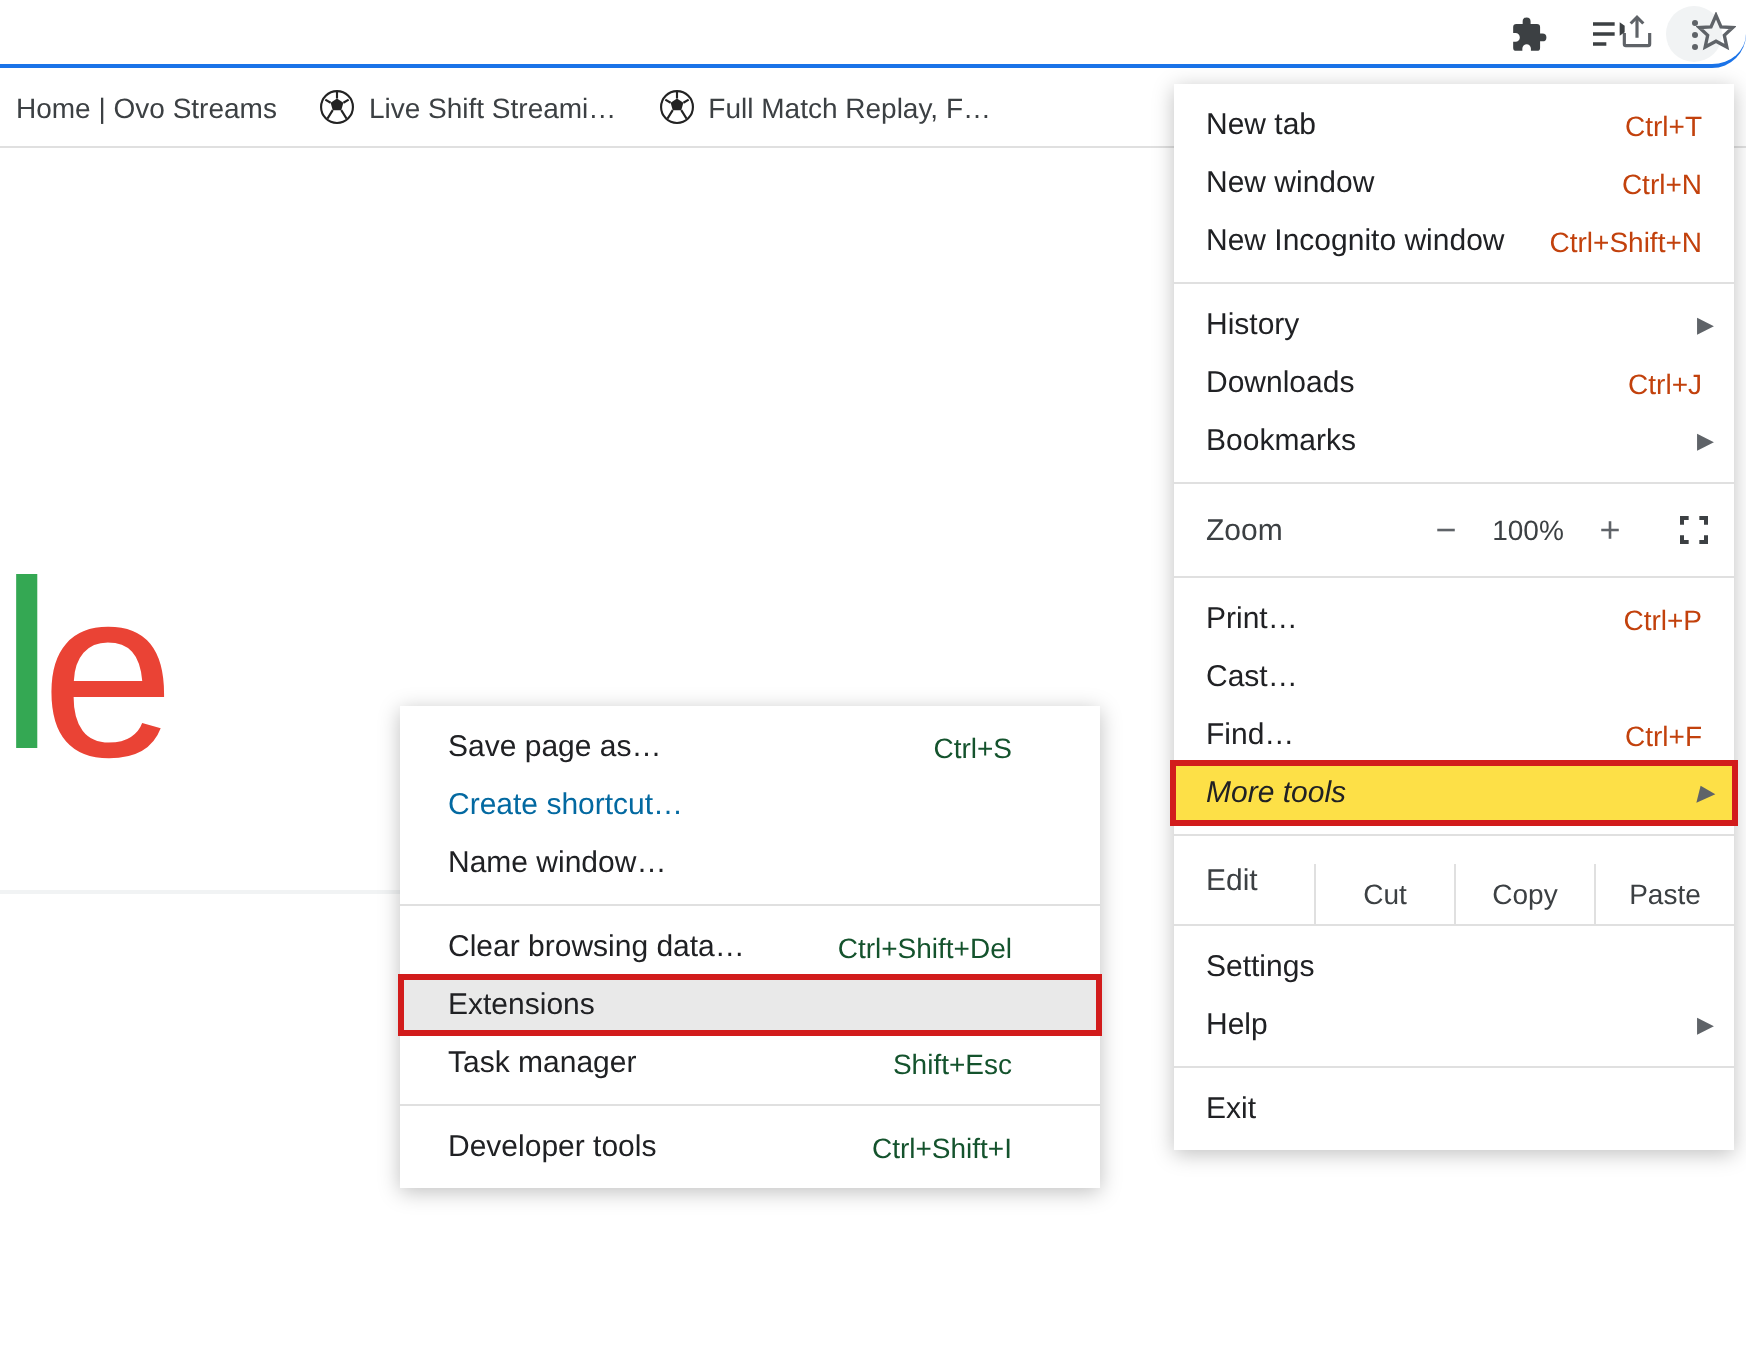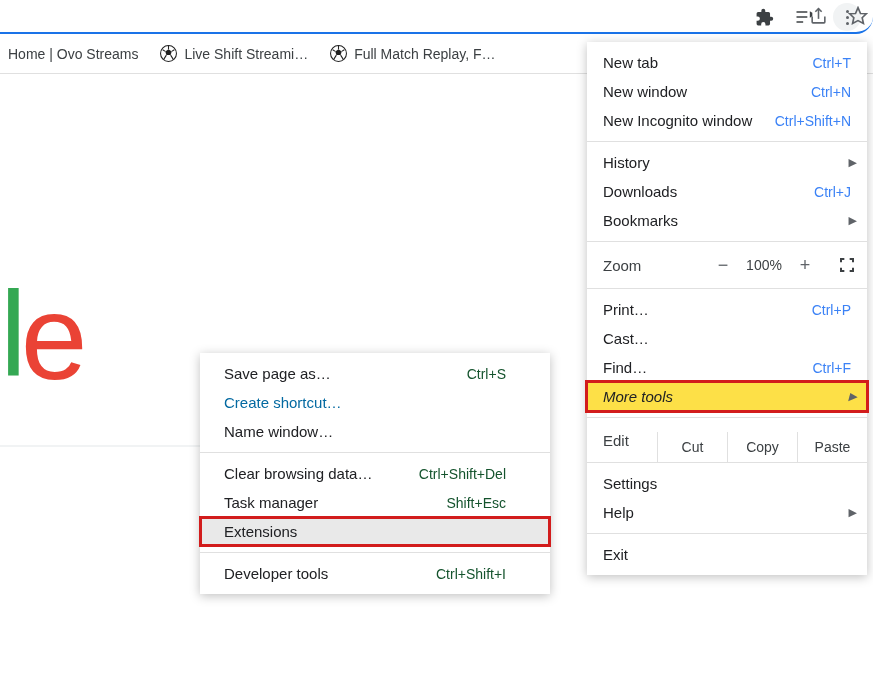--- a/index.html
+++ b/index.html
@@ -86,21 +86,21 @@
     .menu-item, .menu-item-disabled {
       height: 29px;
       display:flex; align-items:center;
       padding: 0 16px;
       position: relative;
       cursor: pointer;
       font-size: 15px;
       color:#202124;
     }
     .sep { height:1px; background:#e0e0e0; margin:6px 0; }
-    .shortcut { position:absolute; right:16px; color:#3b82f6; font-size:14px;}
+    .shortcut { position:absolute; right:16px; color:#c2410c; font-size:14px;}
     .submenu-arrow { position:absolute; right:10px; color:#5f6368; font-size:11px;}
     .highlighted { background:#fde047;font-style:italic; }
     .red-outline { outline: 3px solid #d21c1c; outline-offset: -1px; }
 
     
     .zoom-row { height:34px; display:flex; align-items:center; padding:0 16px; position:relative;}
     .zoom-controls { position:absolute; right:12px; display:flex; align-items:center; gap:0;}
     .zoom-btn { width:32px; text-align:center; color:#5f6368; cursor:pointer; font-size:18px;}
     .zoom-val { min-width:50px; text-align:center; font-size:14px;}
     .fullscreen-ico { margin-left: 18px; cursor:pointer;}
@@ -289,25 +289,25 @@
     <span>Create shortcut…</span>
   </div>
   <div class="sub-item">
     <span>Name window…</span>
   </div>
   <div class="sep"></div>
   <div class="sub-item">
     <span>Clear browsing data…</span>
     <span class="sub-shortcut">Ctrl+Shift+Del</span>
   </div>
+  <div class="sub-item highlight redbox">
+    <span>Extensions</span>
+  </div>
   <div class="sub-item">
     <span>Task manager</span>
     <span class="sub-shortcut">Shift+Esc</span>
   </div>
-  <div class="sub-item highlight redbox">
-    <span>Extensions</span>
-  </div>
   <div class="sep"></div>
   <div class="sub-item">
     <span>Developer tools</span>
     <span class="sub-shortcut">Ctrl+Shift+I</span>
   </div>
 </div>
 
 </body></html>

